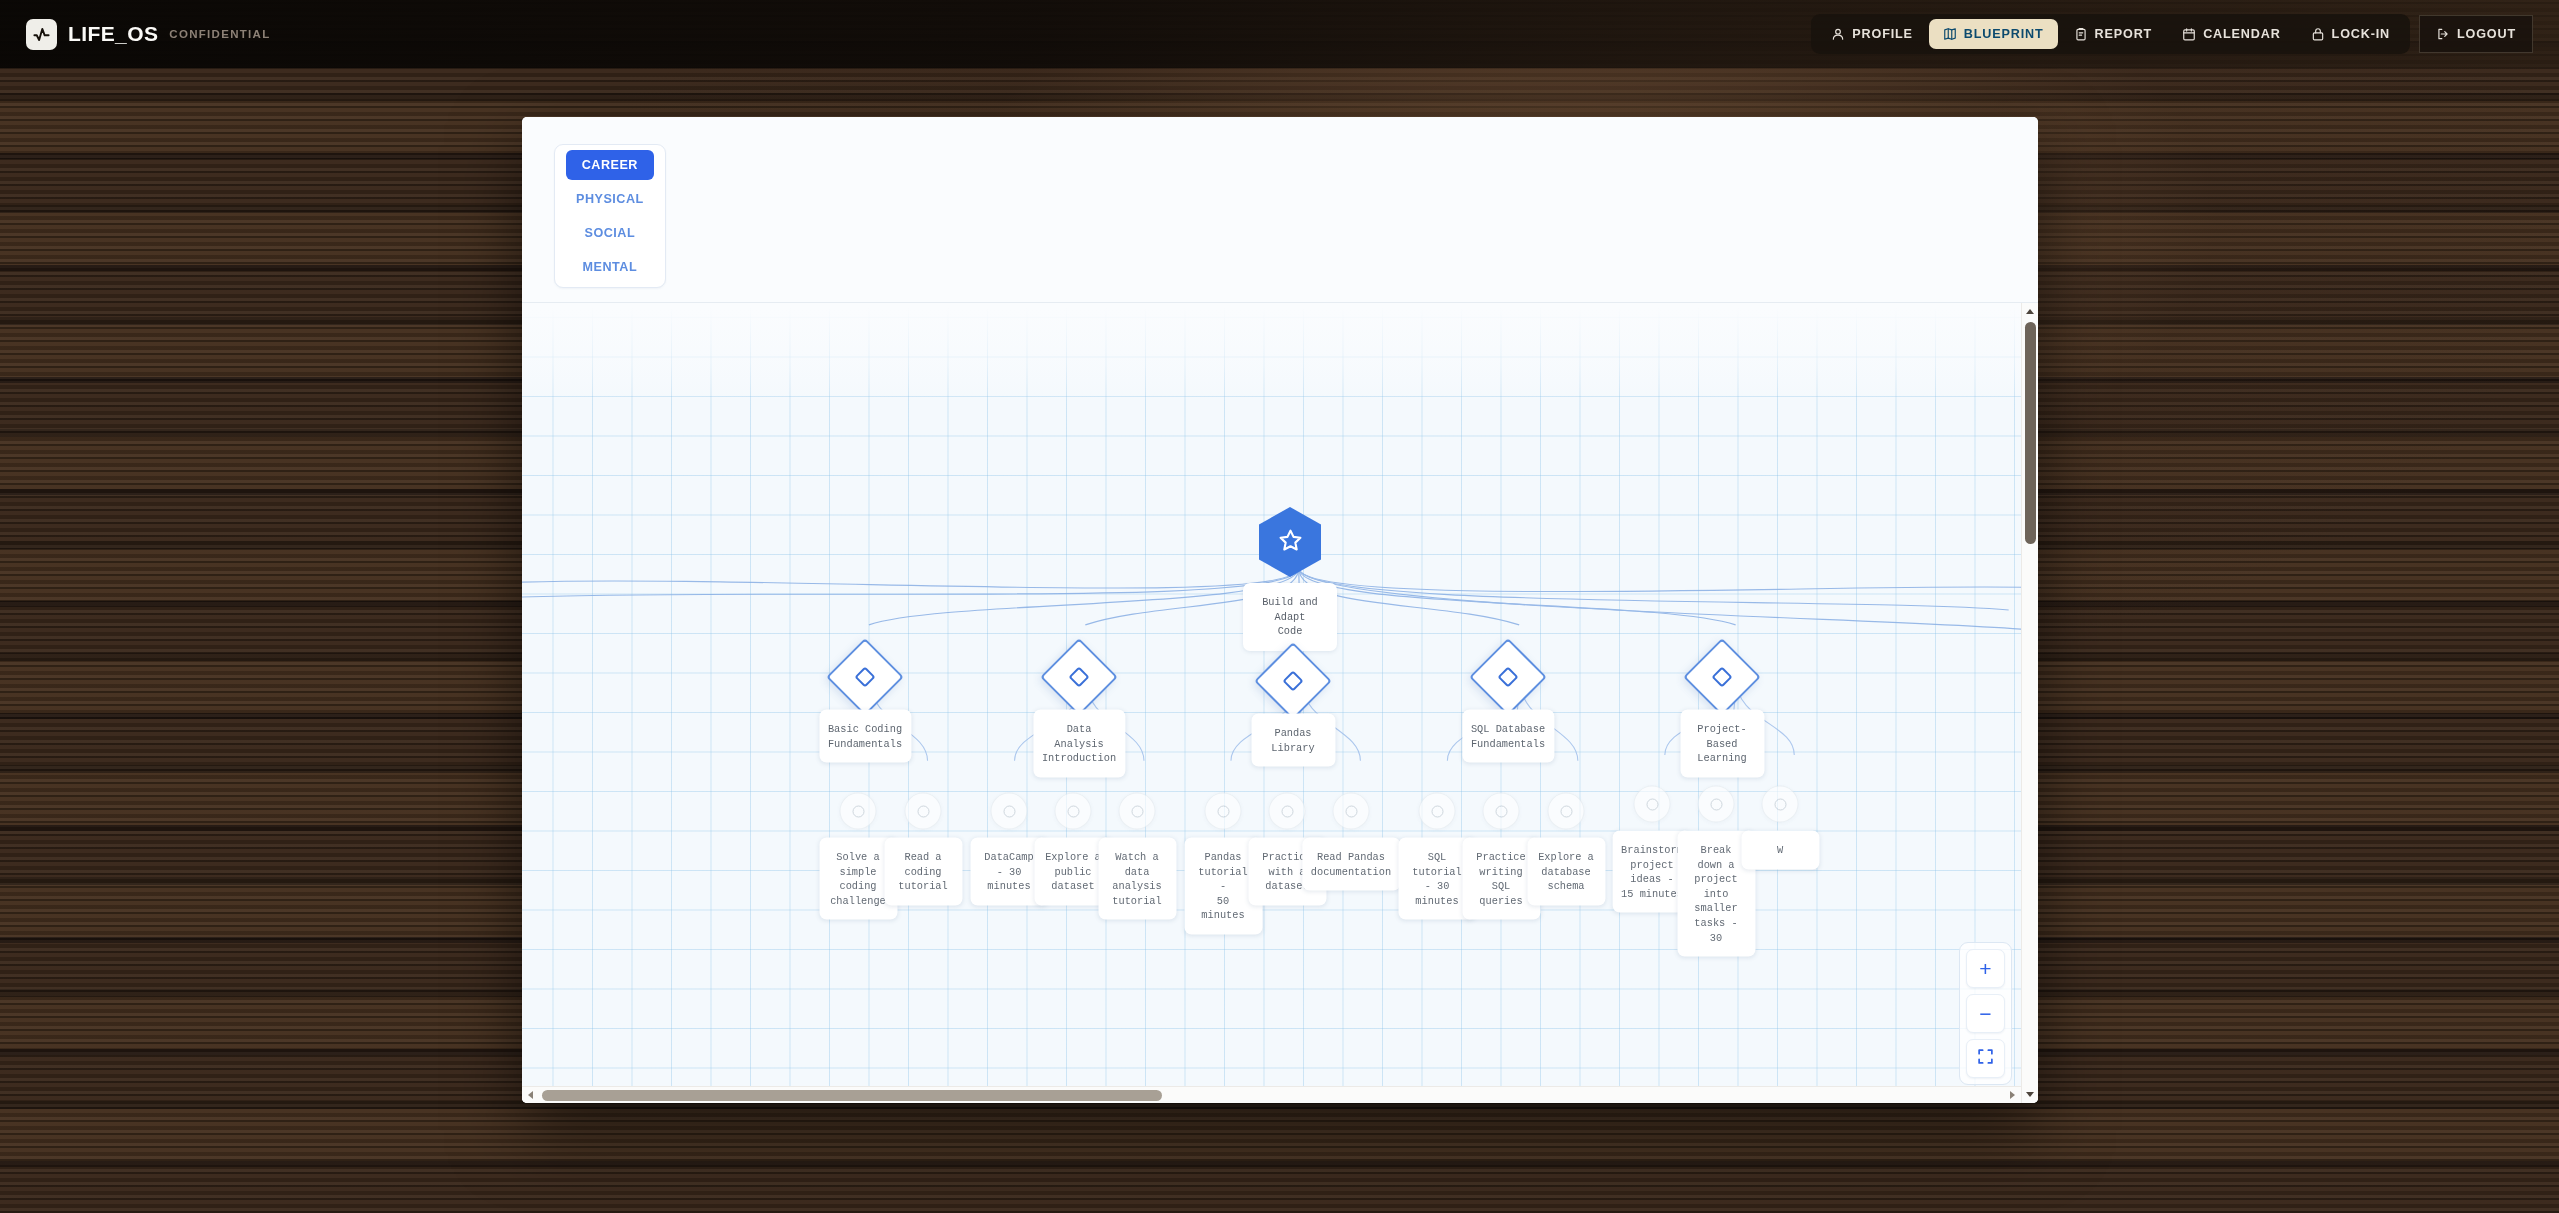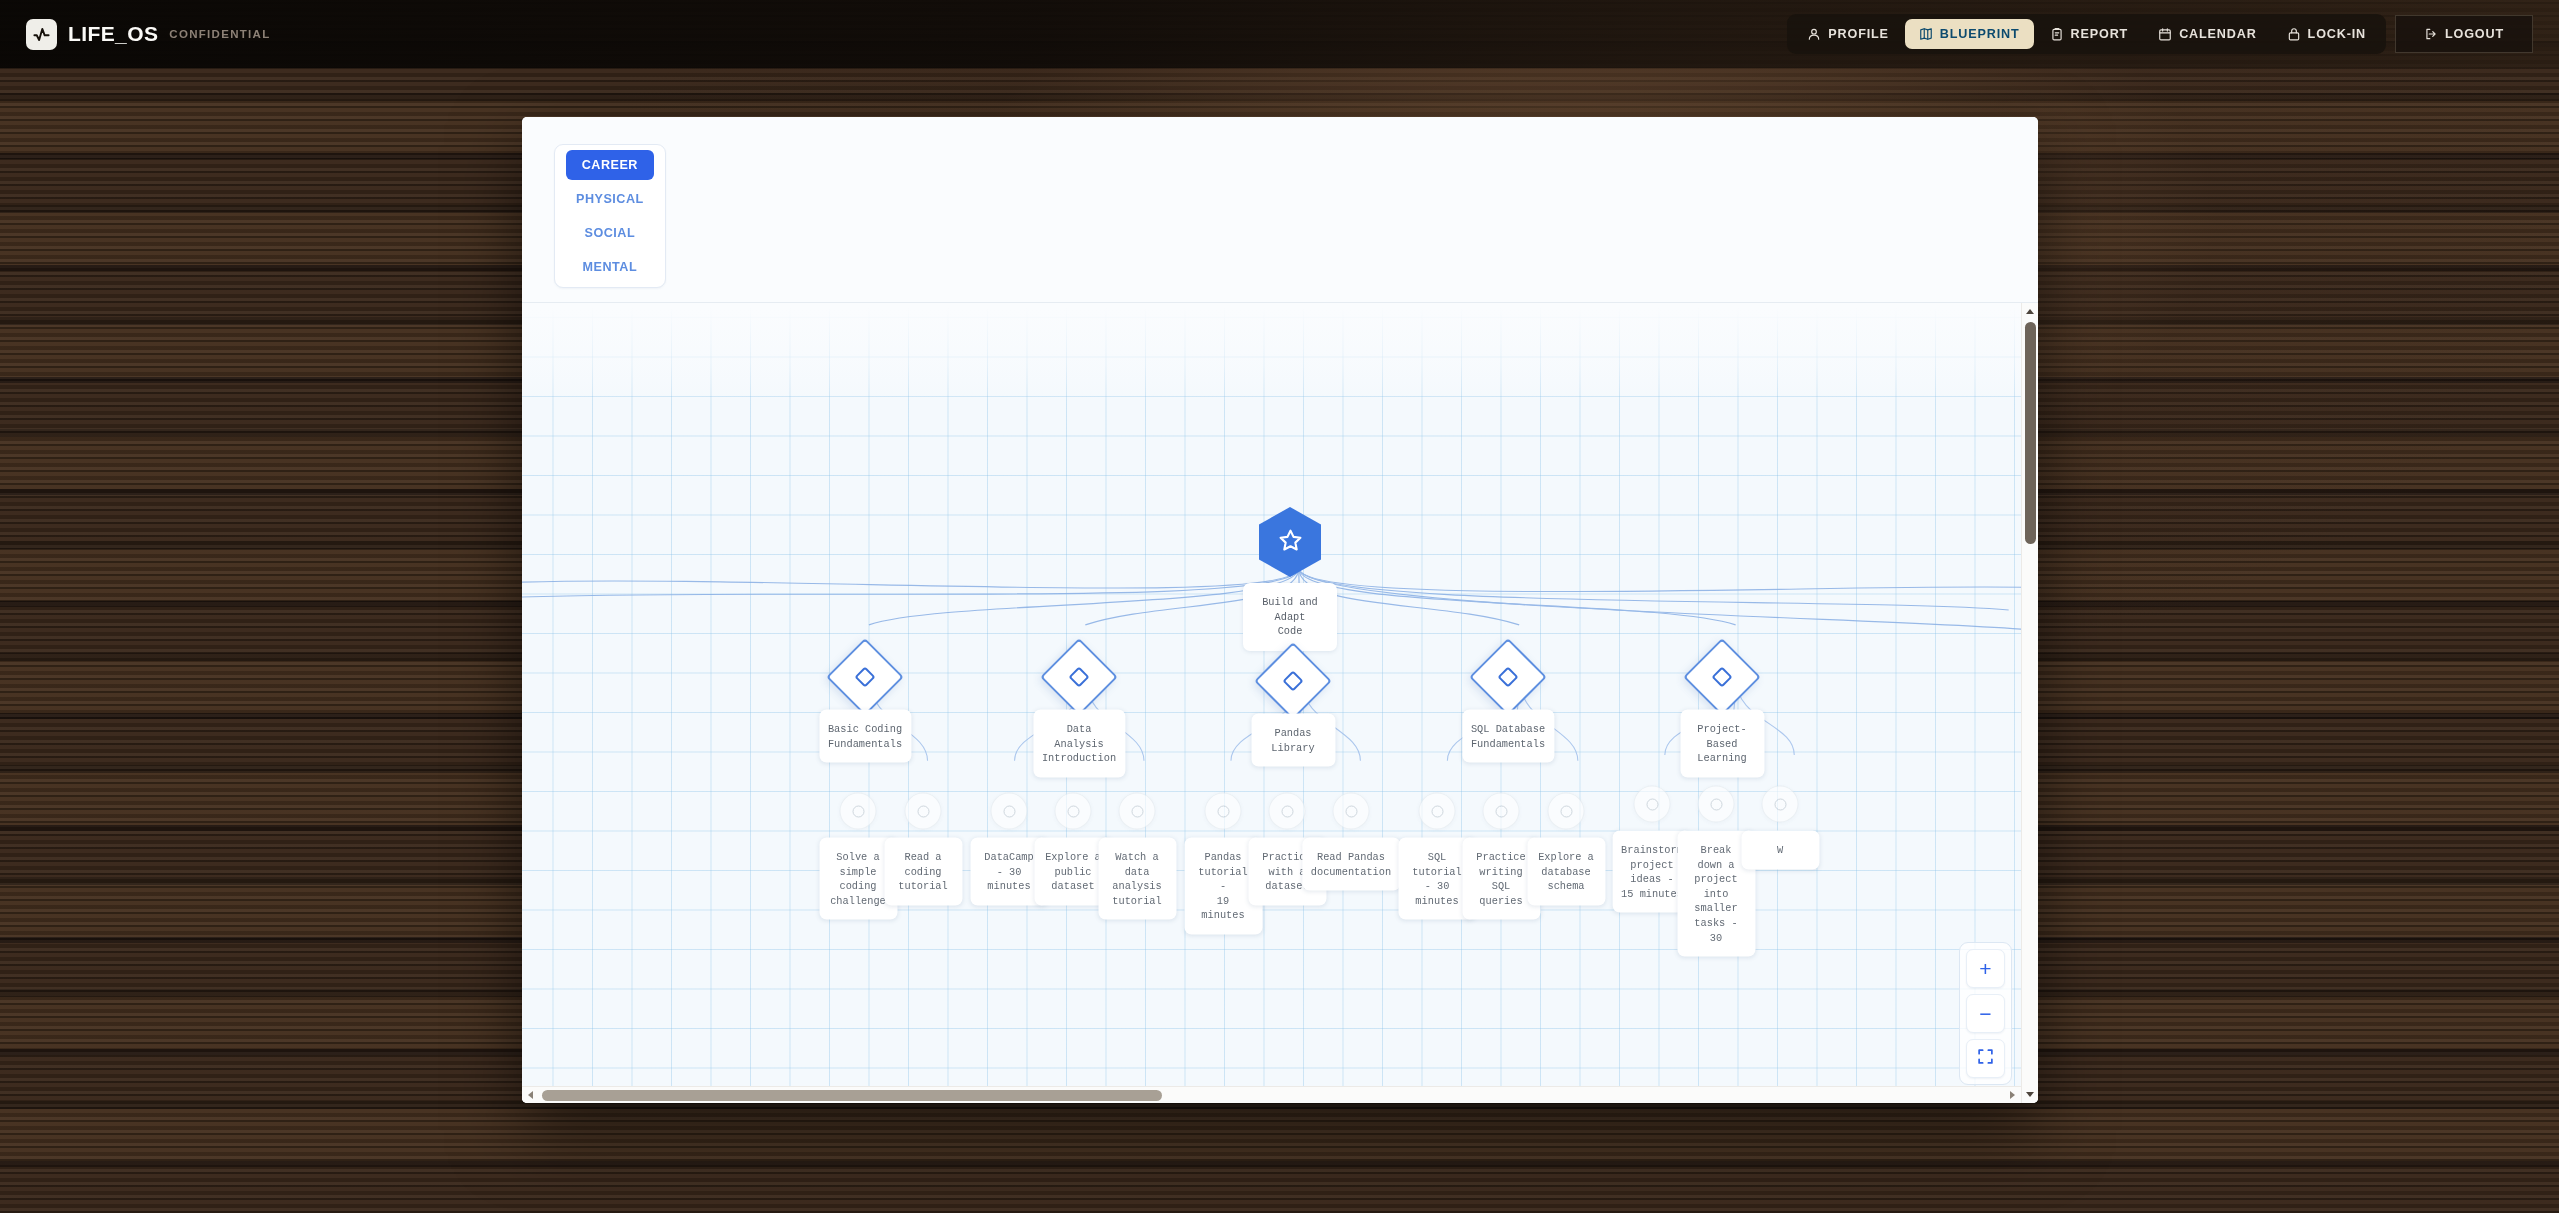--- a/index.html
+++ b/index.html
@@ -54,21 +54,21 @@
   .navitem {
     display: flex; align-items: center; gap: 7px;
     padding: 8px 14px; border-radius: 7px;
     color: #e7e2db; font-size: 12.6px; font-weight: 700; letter-spacing: 0.85px;
     cursor: pointer; white-space: nowrap;
   }
   .navitem.active { background: #ebdfc2; color: #0c4a6e; }
   .navitem.logout {
     background: rgba(24,18,13,0.86);
     border: 1px solid rgba(140,125,105,0.35);
-    border-radius: 0; padding: 11px 28px;
+    border-radius: 0; padding: 11px 16px;
   }
   .navitem svg { display: block; }
 
   
   .card {
     position: absolute; left: 522px; top: 117px;
     width: 1516px; height: 986px;
     background: #fafcfe;
     border-radius: 5px;
     box-shadow: 0 28px 70px rgba(0,0,0,0.55);
@@ -439,21 +439,21 @@
           <div class="leaf-dot"></div>
         </div>
       <div class="node-label">Watch a data
 analysis tutorial</div>
     </div>
     <div class="node node-leaf" style="left:701px; top:508px;">
       <div class="leaf-ring">
           <div class="leaf-dot"></div>
         </div>
       <div class="node-label">Pandas tutorial -
-19 minutes</div>
+50 minutes</div>
     </div>
     <div class="node node-leaf" style="left:765px; top:508px;">
       <div class="leaf-ring">
           <div class="leaf-dot"></div>
         </div>
       <div class="node-label">Practice with a
 dataset</div>
     </div>
     <div class="node node-leaf" style="left:829px; top:508px;">
       <div class="leaf-ring">

